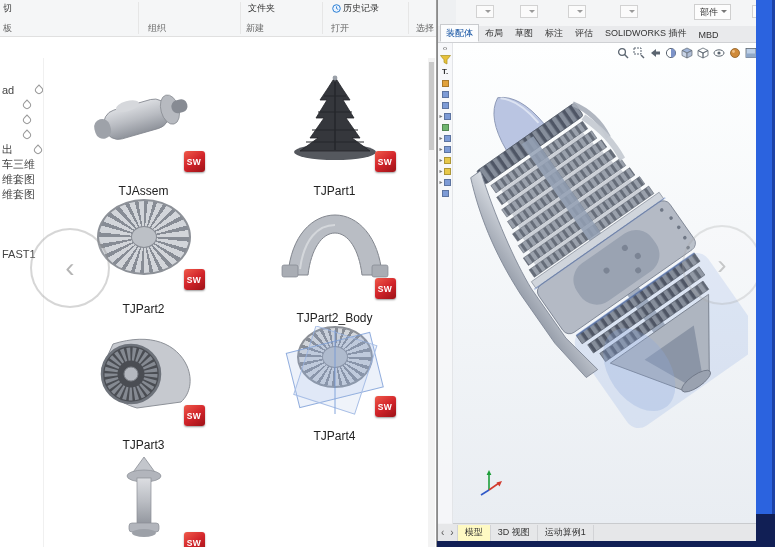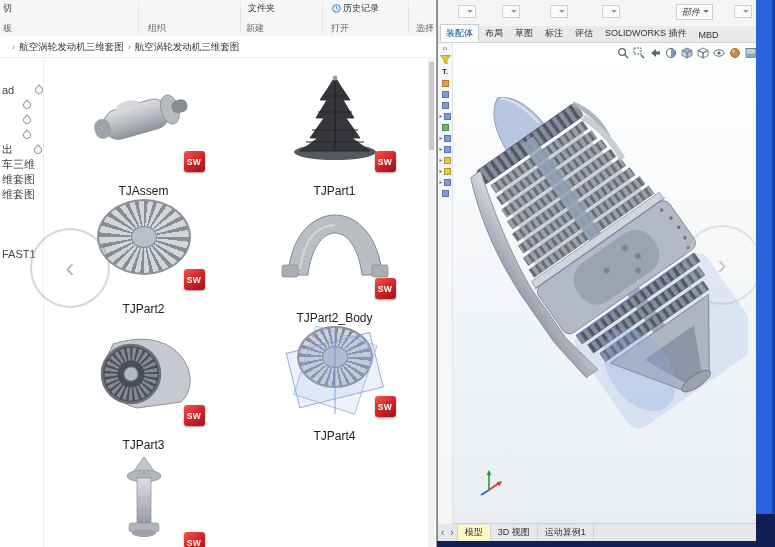--- a/index.html
+++ b/index.html
@@ -35,21 +35,21 @@
   .planes{position:absolute;left:0;top:0;}
   .e-scroll{position:absolute;right:1px;top:58px;bottom:0;width:7px;background:#f3f3f3;}
   .e-thumbbar{position:absolute;left:1px;right:1px;top:4px;height:88px;background:#c9c9c9;}
 
   
   .ov-circle{position:absolute;width:76px;height:76px;border-radius:50%;border:2px solid rgba(120,120,120,.3);
     display:flex;align-items:center;justify-content:center;font-size:28px;color:rgba(90,90,90,.45);background:rgba(255,255,255,.10);z-index:5;}
 
   
   .sw{position:absolute;left:437px;top:0;width:319px;height:541px;background:#eef0f2;border-left:1px solid #8a8a8a;box-sizing:border-box;}
-  .sw-toolbar{position:absolute;left:0;top:0;right:0;height:26px;background:#f4f5f6;border-bottom:4px solid #22c55e;font-style:italic;}
+  .sw-toolbar{position:absolute;left:18px;top:0;right:0;height:26px;background:#f4f5f6;border-bottom:4px solid #22c55e;}
   .stub{position:absolute;top:5px;width:16px;height:11px;border:1px solid #d2d2d2;background:#fbfbfb;}
   .stub::after{content:"";position:absolute;right:2px;top:4px;border:3px solid transparent;border-top-color:#9a9a9a;}
   .combo{position:absolute;top:4px;height:14px;border:1px solid #cfcfcf;background:#fdfdfd;font-size:9px;color:#333;
     line-height:14px;padding:0 12px 0 5px;}
   .combo::after{content:"";position:absolute;right:3px;top:5px;border:3px solid transparent;border-top-color:#777;}
   .sw-tabs{position:absolute;left:0;top:26px;right:0;height:17px;background:#e9eaec;border-bottom:1px solid #cfd1d4;
     display:flex;align-items:flex-end;padding-left:2px;font-size:9px;box-sizing:border-box;}
   .cmtab{padding:2px 5px 1px 5px;color:#333;border:1px solid transparent;white-space:nowrap;}
   .cmtab.active{background:#fbfcfd;border:1px solid #c9cbce;border-bottom:1px solid #fbfcfd;color:#084a9e;}
   .vp{position:absolute;left:0;top:43px;right:0;bottom:17px;background:linear-gradient(180deg,#feffff 0%,#e9edf2 100%);overflow:hidden;}
@@ -124,23 +124,20 @@
         </svg>
         <span>历史记录</span>
       </span>
       <span class="rb-group" style="left:3px">板</span>
       <span class="rb-group" style="left:148px">组织</span>
       <span class="rb-group" style="left:246px">新建</span>
       <span class="rb-group" style="left:331px">打开</span>
       <span class="rb-group" style="left:416px">选择</span>
     </div>
 
-    <div class="addr">
-      <span class="chev">›</span><span>航空涡轮发动机三维套图</span><span class="chev">›</span><span>航空涡轮发动机三维套图</span>
-    </div>
 
     <div class="sidenav">
       <div class="side-item">
           <span>ad</span>
           <span class="pin"></span>
         </div>
       <div class="side-item">
           <span></span>
           <span class="pin"></span>
         </div>

